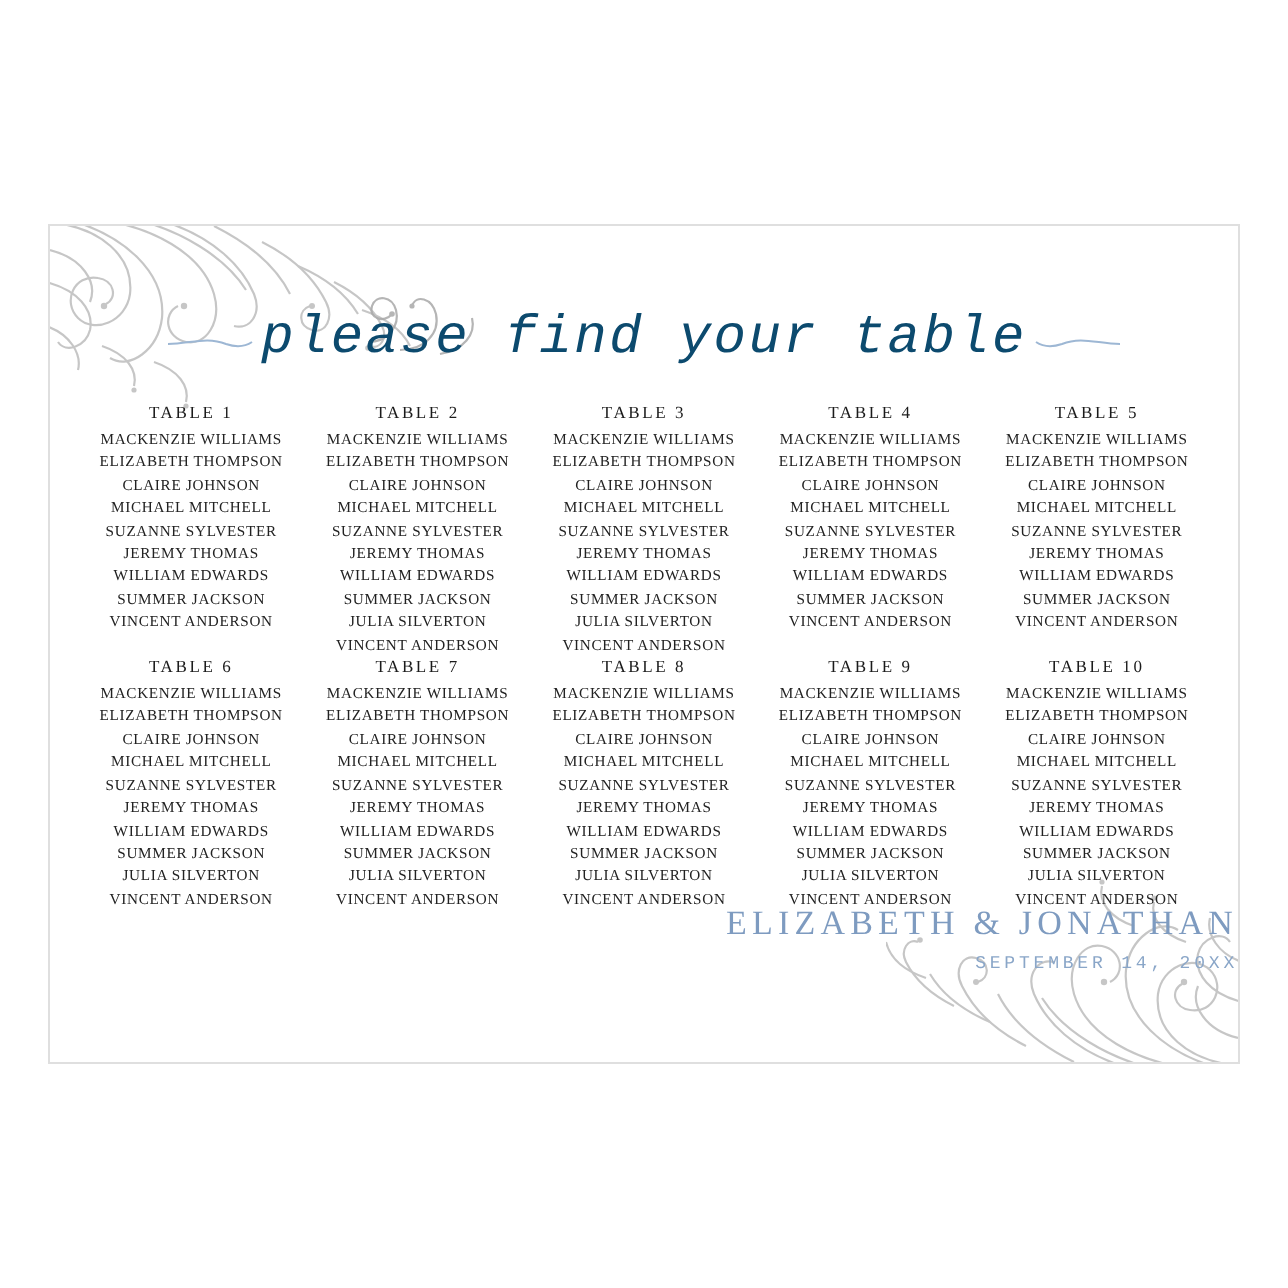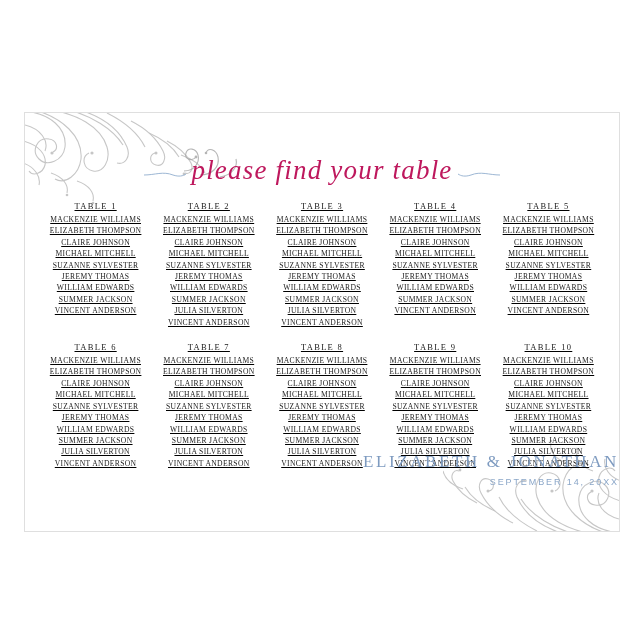--- a/index.html
+++ b/index.html
@@ -58,41 +58,39 @@
   }
   
   #heading {
     position: absolute;
     top: 42px;
     left: 0;
     width: 100%;
     text-align: center;
   }
   #heading-text {
-    font-family: Liberation Serif, serif;
+    font-family: Liberation Mono, monospace;
     font-style: italic;
     font-size: 27px;
     letter-spacing: 1.2px;
-    color: #be185d;
+    color: #0c4a6e;
     white-space: nowrap;
   }
   .heading-rule {
     display: inline-block;
     vertical-align: middle;
   }
   
   #chart {
     position: absolute;
     top: 88px;
     left: 14px;
     right: 14px;
     display: flex;
     flex-direction: column;
-    gap: 14px;
-    text-decoration: underline;
   }
   .chart-row {
     display: flex;
     flex-direction: row;
     justify-content: space-between;
   }
   .table-block {
     flex: 1 1 0;
     text-align: center;
     padding: 0 2px;
@@ -125,21 +123,21 @@
   }
   #couple-names {
     font-family: "Liberation Serif", serif;
     font-size: 17px;
     letter-spacing: 2.6px;
     color: #7e9bc0;
     text-transform: uppercase;
   }
   #wedding-date {
     margin-top: 5px;
-    font-family: Liberation Sans, sans-serif;
+    font-family: Liberation Mono, monospace;
     font-size: 9px;
     letter-spacing: 1.9px;
     color: #8aa6c8;
     text-transform: uppercase;
   }
 </style>
 </head>
 <body>
 
 <div id="poster-wrap">

